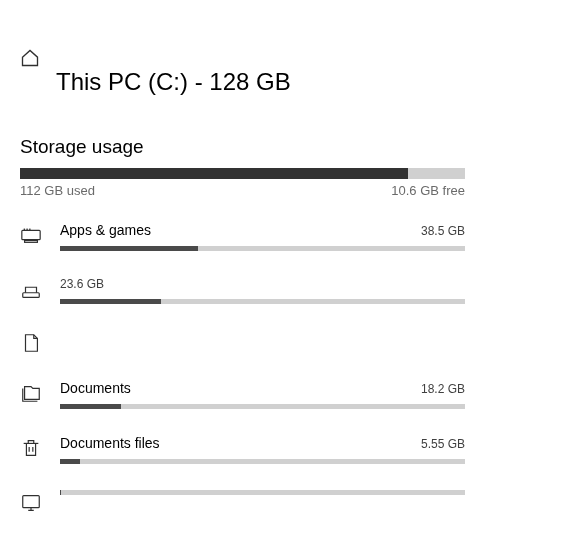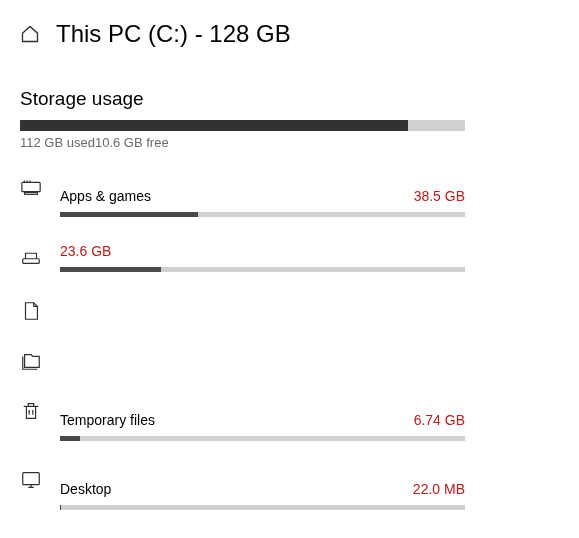--- a/index.html
+++ b/index.html
@@ -21,40 +21,41 @@
     .home-icon {
       width: 20px;
       height: 20px;
       flex-shrink: 0;
     }
     .home-icon svg { width: 100%; height: 100%; }
     .page-title {
       font-size: 24px;
       font-weight: 400;
       color: #000;
+      margin-top: 48px;
     }
     .section-title {
       font-size: 19px;
       font-weight: 400;
       margin-bottom: 10px;
     }
     .main-bar-wrap { width: 445px; }
     .main-bar {
       width: 100%;
       height: 11px;
       background: #d0d0d0;
       position: relative;
     }
     .main-bar-fill {
       height: 100%;
       background: #323232;
     }
     .main-bar-labels {
       display: flex;
-      justify-content: flex-start;
+      justify-content: space-between;
       margin-top: 4px;
       font-size: 13px;
       color: #6a6a6a;
     }
     .categories {
       margin-top: 24px;
     }
     .cat-row {
       display: flex;
       align-items: flex-start;
@@ -71,22 +72,22 @@
       margin-top: 2px;
     }
     .cat-icon svg { width: 100%; height: 100%; stroke: #303030; stroke-width: 1.3; fill: none; }
     .cat-body { flex: 1; max-width: 405px; }
     .cat-head {
       display: flex;
       justify-content: space-between;
       align-items: baseline;
       margin-bottom: 8px;
     }
-    .cat-name { font-size: 14px; color: #000; margin-top: 14px; }
-    .cat-size { font-size: 14px; color: #b91c1c; }
+    .cat-name { font-size: 14px; color: #000; }
+    .cat-size { font-size: 12px; color: #404040; }
     .cat-bar {
       width: 100%;
       height: 5px;
       background: #d0d0d0;
       position: relative;
     }
     .cat-bar-fill {
       height: 100%;
       background: #4a4a4a;
     }
@@ -160,50 +161,55 @@
         </svg>
       </span>
     </div>
     <div class="cat-row">
       <span class="cat-icon">
         <svg viewBox="0 0 24 24">
           <path d="M5 5 H12 L14 7 H21 V19 H5 Z"></path>
           <path d="M3 7 V21 H19"></path>
         </svg>
       </span>
+      <div class="cat-body">
+        <div class="cat-head">
+          <span class="cat-name">Documents</span>
+          <span class="cat-size">18.2 GB</span>
+        </div>
+        <div class="cat-bar">
+          <div class="cat-bar-fill" style="width:15%"></div>
+        </div>
+      </div>
     </div>
     <div class="cat-row">
       <span class="cat-icon">
         <svg viewBox="0 0 24 24">
           <path d="M4 7 H20"></path>
           <path d="M7 7 V20 H17 V7"></path>
           <path d="M10 11 V16 M14 11 V16"></path>
           <path d="M9 7 V4 H15 V7"></path>
         </svg>
       </span>
       <div class="cat-body">
         <div class="cat-head">
-          <span class="cat-name">Temporary files</span>
-          <span class="cat-size">6.74 GB</span>
+          <span class="cat-name">Documents files</span>
+          <span class="cat-size">5.55 GB</span>
         </div>
         <div class="cat-bar">
           <div class="cat-bar-fill" style="width:5%"></div>
         </div>
       </div>
     </div>
     <div class="cat-row">
       <span class="cat-icon">
         <svg viewBox="0 0 24 24">
           <rect x="3" y="4" width="18" height="13" rx="1"></rect>
           <path d="M9 20 H15 M12 17 V20"></path>
         </svg>
       </span>
       <div class="cat-body">
-        <div class="cat-head">
-          <span class="cat-name">Desktop</span>
-          <span class="cat-size">22.0 MB</span>
-        </div>
         <div class="cat-bar">
           <div class="cat-bar-fill" style="width:0.3%"></div>
         </div>
       </div>
     </div>
   </div>
 
 </body></html>

